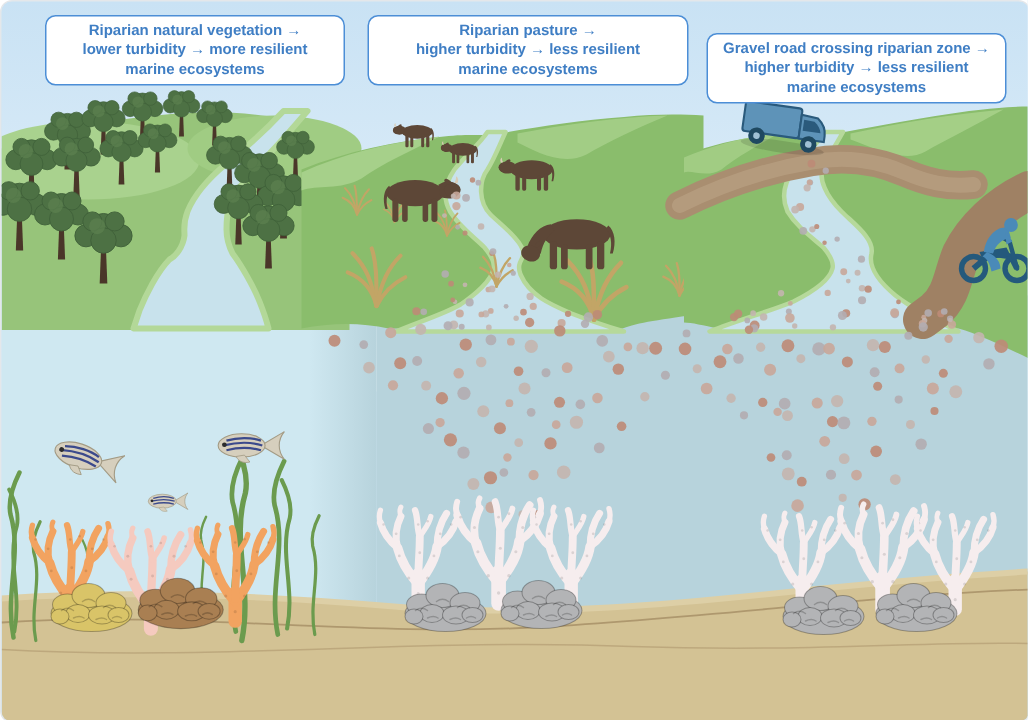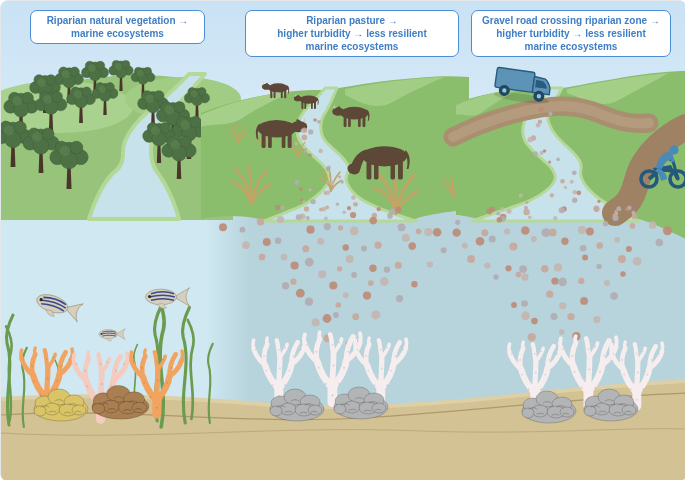--- a/index.html
+++ b/index.html
@@ -9,23 +9,23 @@
     font-family:"Liberation Sans", sans-serif;
   }
   .scene{position:absolute;left:0;top:0;}
   .caption-box{
     position:absolute;top:9px;box-sizing:border-box;
     background:#ffffff;border:1.6px solid #4c8ed6;border-radius:7px;
     color:#3f7ec4;font-size:10px;font-weight:600;line-height:13px;
     text-align:center;padding:3px 4px;
   }
   .caption-box span{display:block;}
-  #cap1{left:29px;width:175px;}
+  #cap1{left:29px;width:200px;}
   #cap2{left:244px;width:214px;}
-  #cap3{left:470px;width:200px;}
+  #cap3{left:470px;width:200px;margin-top:12px;}
 </style>
 </head>
 <body>
 
 <div class="figure">
 
 <svg class="scene" width="685" height="480" viewBox="0 0 685 480" xmlns="http://www.w3.org/2000/svg">
   <defs>
     <linearGradient id="skyGrad" x1="0" y1="0" x2="0" y2="1">
       <stop offset="0" stop-color="#c9e2f4"></stop>
@@ -840,20 +840,21 @@
     <use href="#sym-branchcoral" transform="translate(496,340) scale(1.05)" style="color:#f6edee"></use>
     <use href="#sym-branchcoral" transform="translate(546,334) scale(1.15)" style="color:#f6edee"></use>
     <use href="#sym-branchcoral" transform="translate(598,340) scale(1.05)" style="color:#f6edee"></use>
     <use href="#sym-braincoral" transform="translate(518,380)" style="color:#b3b4b6"></use>
     <use href="#sym-braincoral" transform="translate(580,378)" style="color:#b3b4b6"></use>
   </g>
 </svg>
 
 <div class="caption-box" id="cap1">
   <span>Riparian natural vegetation →</span>
+  <span>lower turbidity → more resilient</span>
   <span>marine ecosystems</span>
 </div>
 <div class="caption-box" id="cap2">
   <span>Riparian pasture →</span>
   <span>higher turbidity → less resilient</span>
   <span>marine ecosystems</span>
 </div>
 <div class="caption-box" id="cap3">
   <span>Gravel road crossing riparian zone →</span>
   <span>higher turbidity → less resilient</span>

